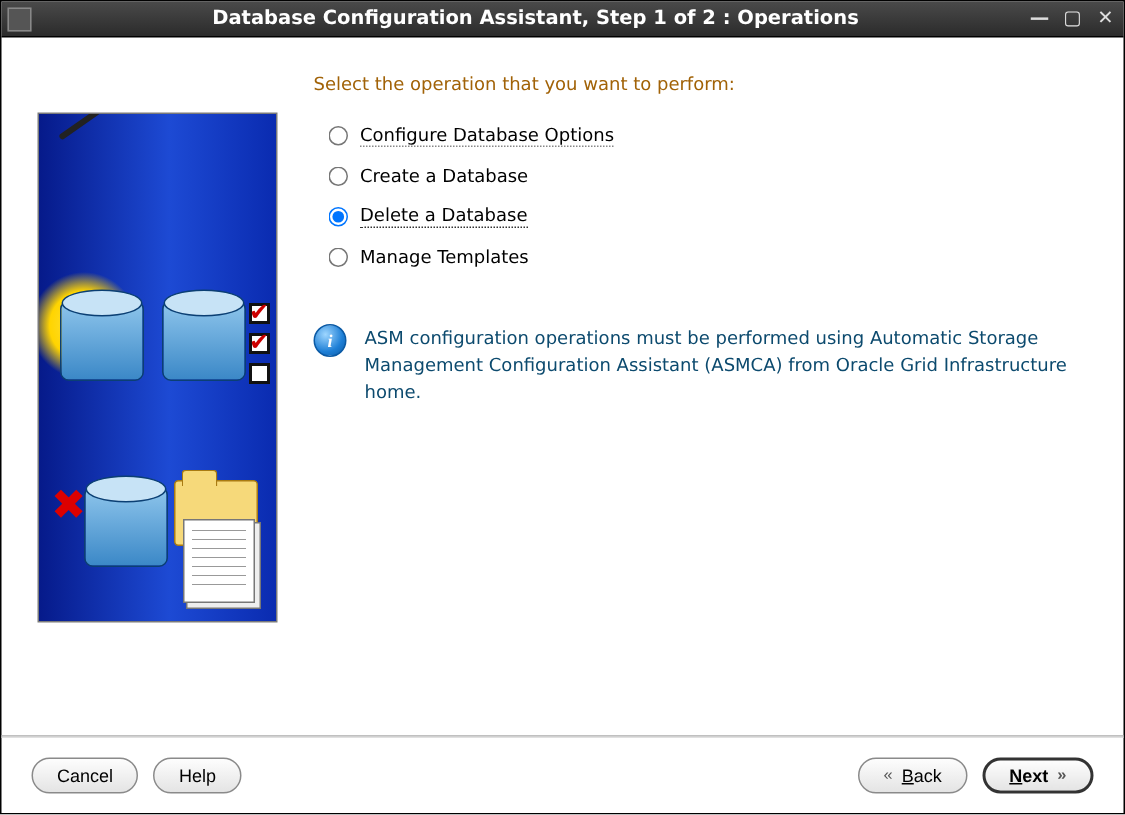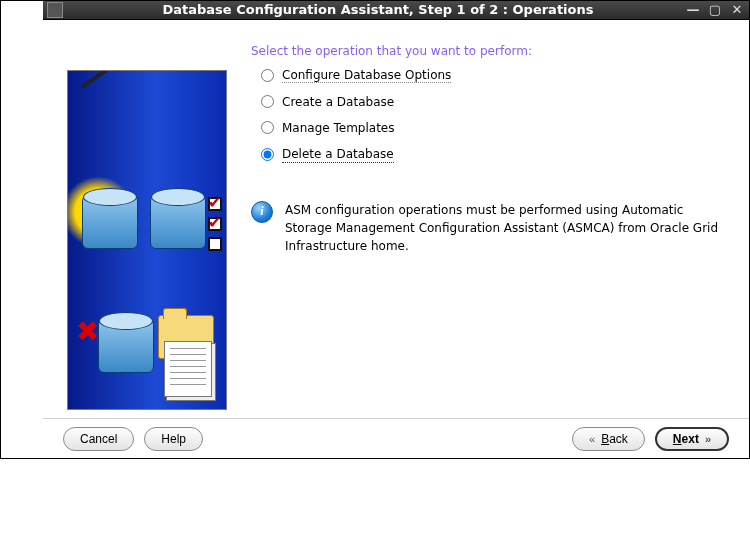--- a/index.html
+++ b/index.html
@@ -6,26 +6,25 @@
   body {
     font-family: "Lucida Sans", "DejaVu Sans", Arial, sans-serif;
     font-size: 12px;
     background: #fff;
     width: 750px;
     height: 543px;
     overflow: hidden;
   }
   .window {
     width: 750px;
-    height: 459px;
+    height: 543px;
     border: 1px solid #000;
     background: #fff;
     display: flex;
     flex-direction: column;
-    padding-left: 42px;
   }
   .titlebar {
     height: 24px;
     background: linear-gradient(#4a4a4a, #2b2b2b);
     display: flex;
     align-items: center;
     color: #fff;
     font-weight: bold;
     font-size: 13px;
     padding: 0 4px;
@@ -123,22 +122,22 @@
     content:""; position:absolute; top:6px; left:5px; right:5px; bottom:6px;
     background: repeating-linear-gradient(#999 0 1px, transparent 1px 6px);
   }
 
   .main-area {
     flex: 1;
     padding-left: 24px;
   }
   .heading {
     font-size: 12px;
-    margin-bottom: 10px;
-    color: #8b5cf6;
+    margin-bottom: 20px;
+    color: #a16207;
   }
   .radio-group {
     margin-left: 10px;
   }
   .radio-row {
     display: flex;
     align-items: center;
     margin: 5px 0 12px;
   }
   .radio-row input[type=radio]{
@@ -171,21 +170,21 @@
     font-style: italic;
     font-weight: bold;
     display:flex; align-items:center; justify-content:center;
     margin-right:12px;
     flex-shrink:0;
     border:1px solid #0b5aa5;
   }
   .info-text {
     font-size: 12px;
     line-height: 1.5;
-    color:#000000;
+    color:#0c4a6e;
     max-width: 480px;
   }
   .divider {
     height: 2px;
     background: linear-gradient(#b8b8b8, #e8e8e8);
     margin: 0;
   }
   .footer {
     height: 50px;
     display: flex;
@@ -254,27 +253,27 @@
           <input type="radio" name="op" style="">
           <label><span class="disabled-sep">Configure Database Options</span></label>
         </div>
 
         <div class="radio-row">
           <input type="radio" name="op" style="">
           <label>Create a Database</label>
         </div>
 
         <div class="radio-row">
+          <input type="radio" name="op" checked="" style="">
+          <label><span class="selected-underline">Delete a Database</span></label>
+        </div>
+
+        <div class="radio-row">
           <input type="radio" name="op" style="">
           <label>Manage Templates</label>
-        </div>
-
-        <div class="radio-row">
-          <input type="radio" name="op" checked="" style="">
-          <label><span class="selected-underline">Delete a Database</span></label>
         </div>
 
       </div>
 
       <div class="info-row">
         <div class="info-icon">i</div>
         <div class="info-text">ASM configuration operations must be performed using Automatic Storage Management Configuration Assistant (ASMCA) from Oracle Grid Infrastructure home.</div>
       </div>
 
     </div>

